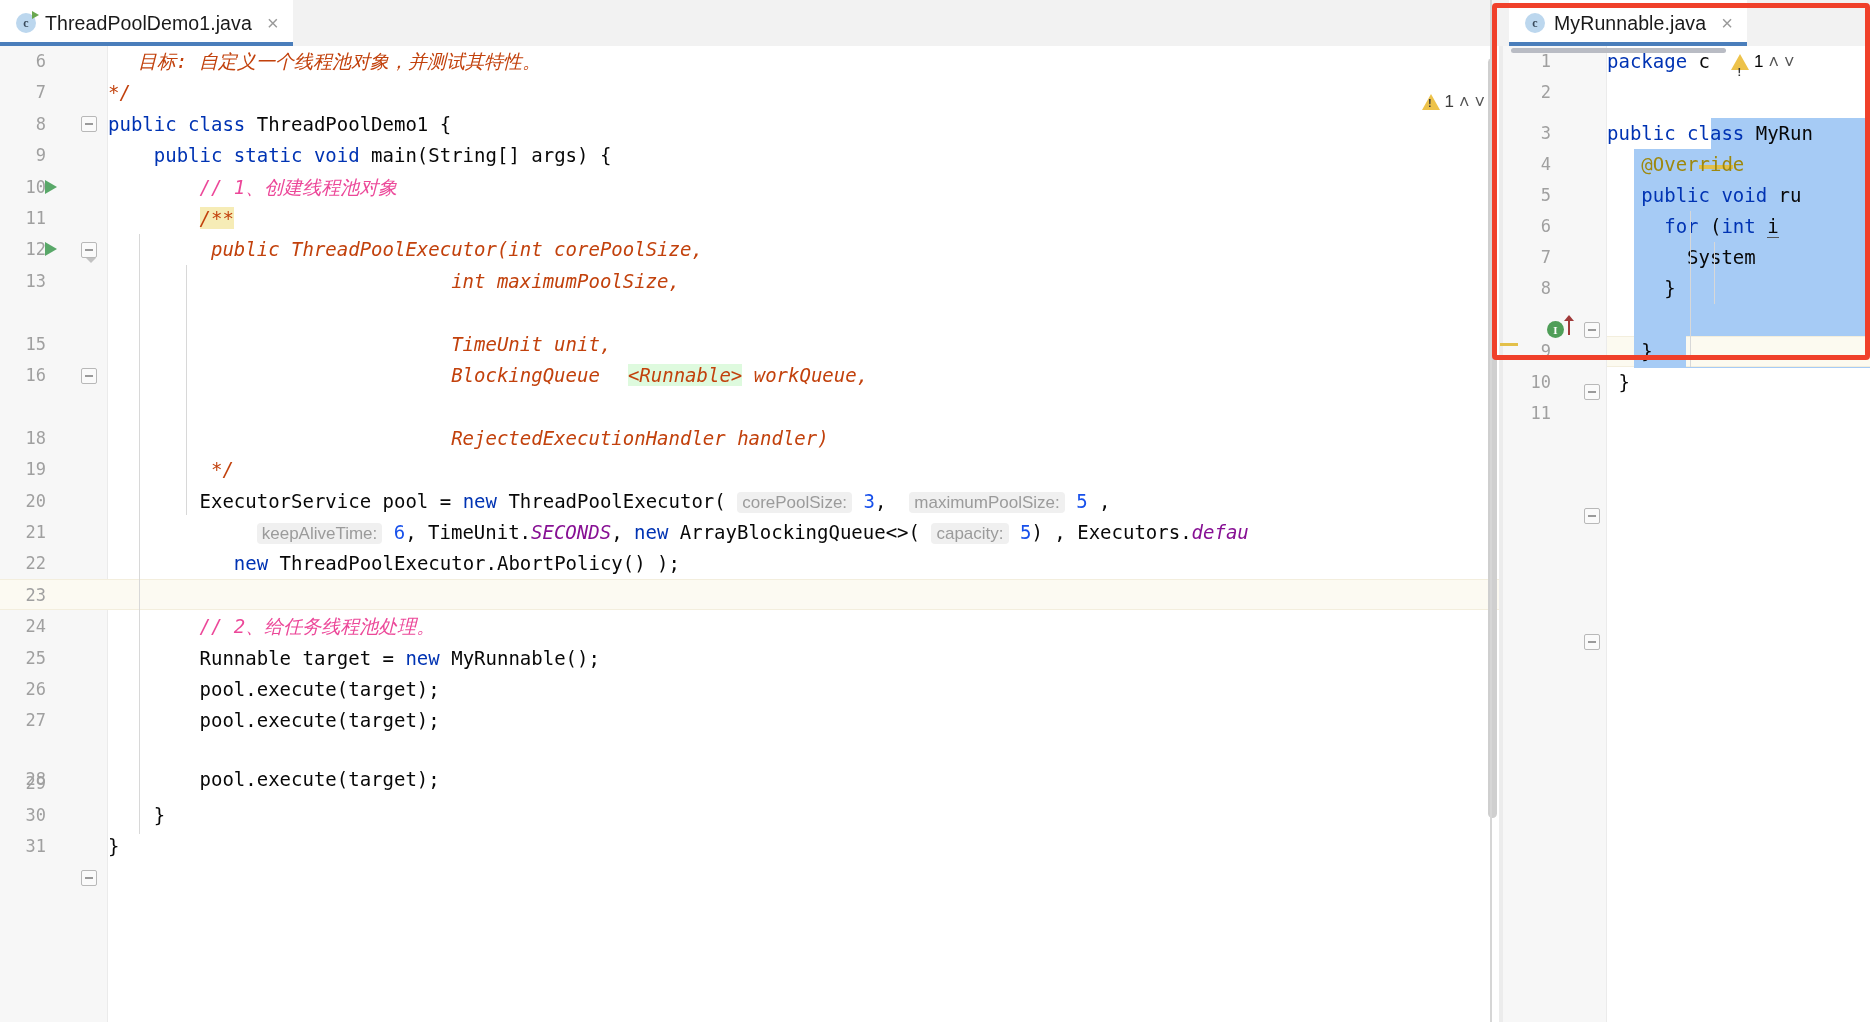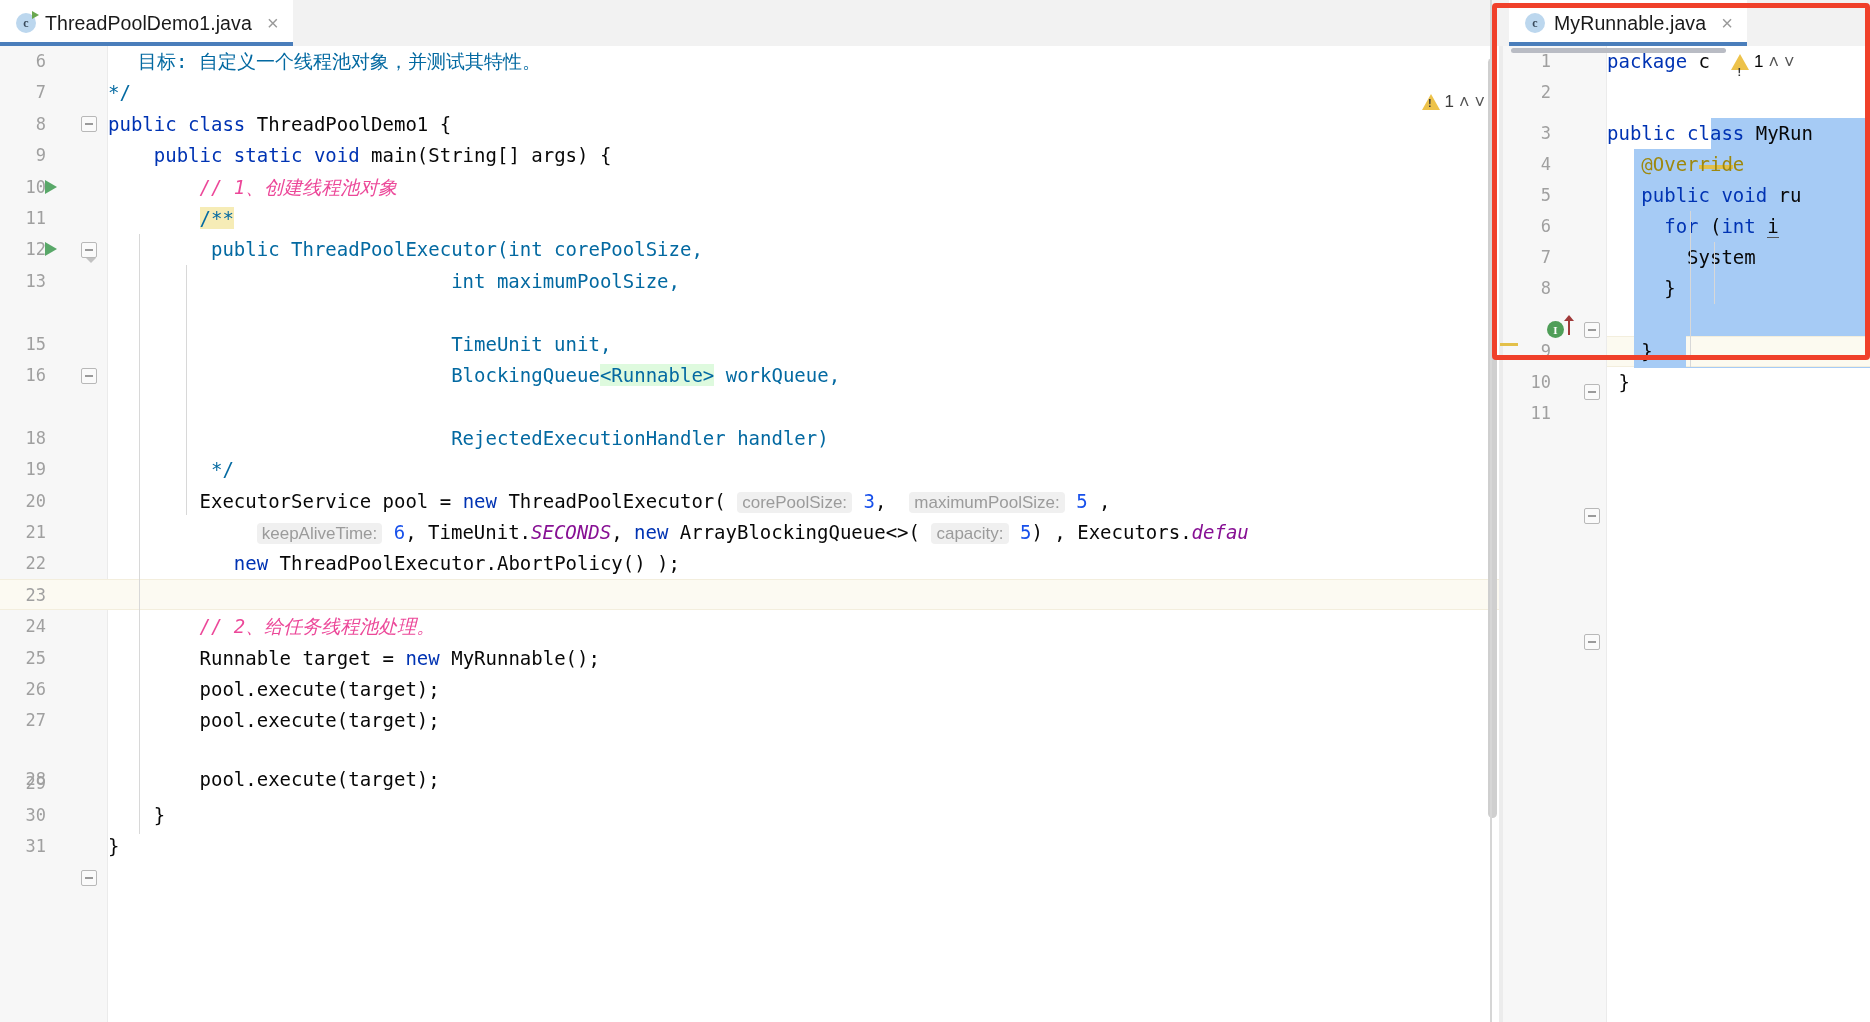--- a/index.html
+++ b/index.html
@@ -81,26 +81,26 @@
     position: absolute; left: 108px; right: 0;
     font-size: 19px; line-height: 31.4px;
     white-space: pre; color: #080808;
     font-family: "DejaVu Sans Mono", "Liberation Mono", monospace;
   }
   .editor.right .codetext { left: 108px; }
 
   
   .kw      { color: #0033b3; font-weight: 400; }
   .cmt     { color: #ec4899; font-style: italic; }
-  .doc     { color: #0369a1; }
+  .doc     { color: #c2410c; font-style: italic; }
   .num     { color: #1750eb; }
   .stat    { color: #871094; font-style: italic; }
   .anno    { color: #9e880d; }
   .plain   { color: #080808; }
-  .hl-green{ background: #defade; }
+  .hl-green{ background: #defade; margin-left: 28px; }
   .hl-yellow{ background: #f6ecb6; }
 
   .hint {
     background: #f0f0f0; color: #9b9b9b;
     border-radius: 4px; padding: 1px 5px;
     font-size: 17px;
     font-family: "Liberation Sans", sans-serif;
   }
 
   

